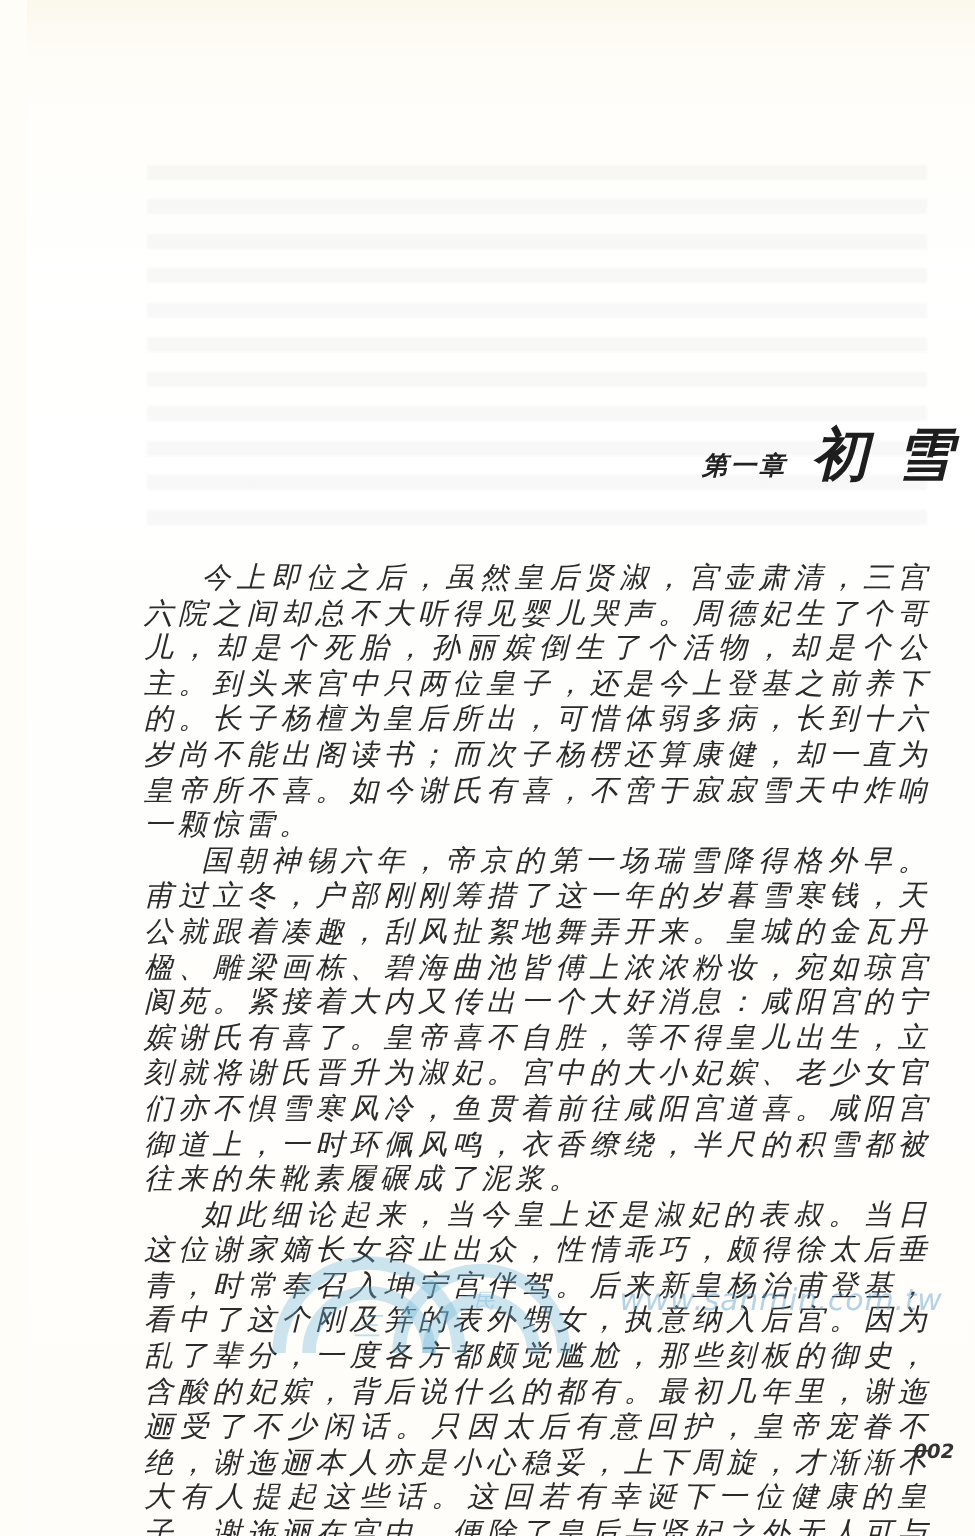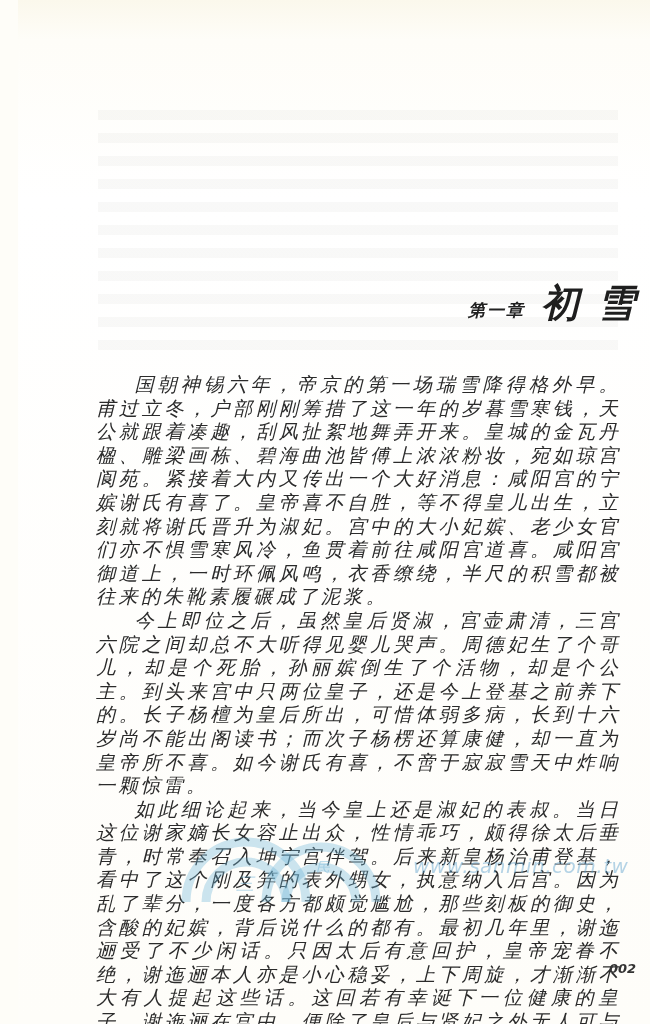--- a/index.html
+++ b/index.html
@@ -74,22 +74,22 @@
 <div class="page">
   <div class="edge-shadow"></div>
   <div class="bleed"></div>
 
   <div class="chapter-head">
     <span class="chapter-label">第一章</span>
     <span class="chapter-title">初雪</span>
   </div>
 
   <div class="body-text">
+    <p>今上即位之后，虽然皇后贤淑，宫壶肃清，三宫六院之间却总不大听得见婴儿哭声。周德妃生了个哥儿，却是个死胎，孙丽嫔倒生了个活物，却是个公主。到头来宫中只两位皇子，还是今上登基之前养下的。长子杨檀为皇后所出，可惜体弱多病，长到十六岁尚不能出阁读书；而次子杨楞还算康健，却一直为皇帝所不喜。如今谢氏有喜，不啻于寂寂雪天中炸响一颗惊雷。</p>
     <p>国朝神锡六年，帝京的第一场瑞雪降得格外早。甫过立冬，户部刚刚筹措了这一年的岁暮雪寒钱，天公就跟着凑趣，刮风扯絮地舞弄开来。皇城的金瓦丹楹、雕梁画栋、碧海曲池皆傅上浓浓粉妆，宛如琼宫阆苑。紧接着大内又传出一个大好消息：咸阳宫的宁嫔谢氏有喜了。皇帝喜不自胜，等不得皇儿出生，立刻就将谢氏晋升为淑妃。宫中的大小妃嫔、老少女官们亦不惧雪寒风冷，鱼贯着前往咸阳宫道喜。咸阳宫御道上，一时环佩风鸣，衣香缭绕，半尺的积雪都被往来的朱靴素履碾成了泥浆。</p>
-    <p>今上即位之后，虽然皇后贤淑，宫壶肃清，三宫六院之间却总不大听得见婴儿哭声。周德妃生了个哥儿，却是个死胎，孙丽嫔倒生了个活物，却是个公主。到头来宫中只两位皇子，还是今上登基之前养下的。长子杨檀为皇后所出，可惜体弱多病，长到十六岁尚不能出阁读书；而次子杨楞还算康健，却一直为皇帝所不喜。如今谢氏有喜，不啻于寂寂雪天中炸响一颗惊雷。</p>
     <p>如此细论起来，当今皇上还是淑妃的表叔。当日这位谢家嫡长女容止出众，性情乖巧，颇得徐太后垂青，时常奉召入坤宁宫伴驾。后来新皇杨治甫登基，看中了这个刚及笄的表外甥女，执意纳入后宫。因为乱了辈分，一度各方都颇觉尴尬，那些刻板的御史，含酸的妃嫔，背后说什么的都有。最初几年里，谢迤逦受了不少闲话。只因太后有意回护，皇帝宠眷不绝，谢迤逦本人亦是小心稳妥，上下周旋，才渐渐不大有人提起这些话。这回若有幸诞下一位健康的皇子，谢迤逦在宫中，便除了皇后与贤妃之外无人可与比肩了。</p>
   </div>
 
   <div class="watermark">
     <svg class="wm-arcs" viewBox="0 0 220 90">
       <g fill="none" stroke="rgba(110,180,215,0.35)" stroke-width="9">
         <path d="M20 90 A60 60 0 0 1 140 90"></path>
         <path d="M40 90 A40 40 0 0 1 120 90"></path>
         <path d="M100 90 A55 55 0 0 1 210 90"></path>
         <path d="M120 90 A35 35 0 0 1 190 90"></path>

